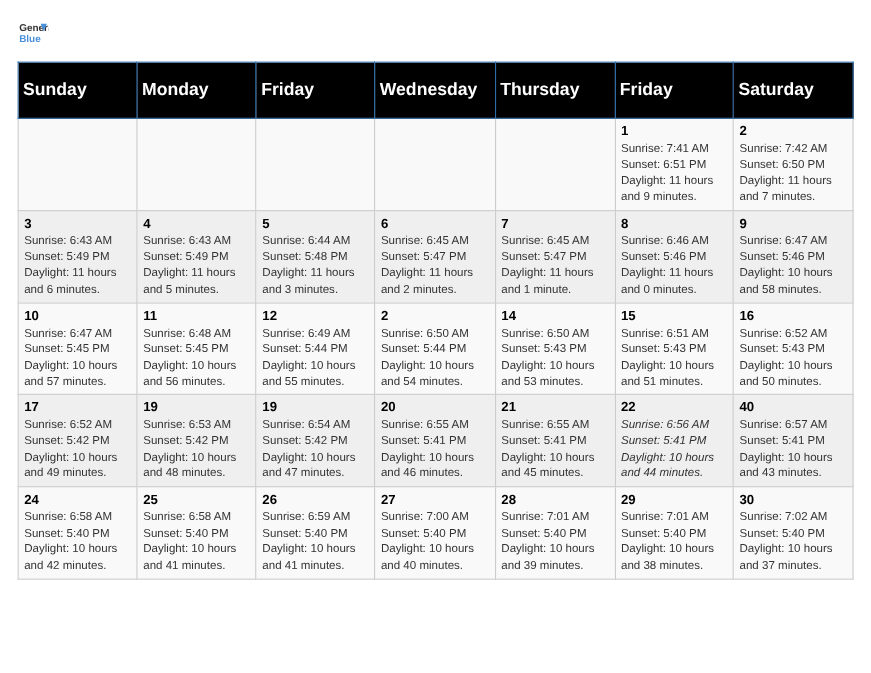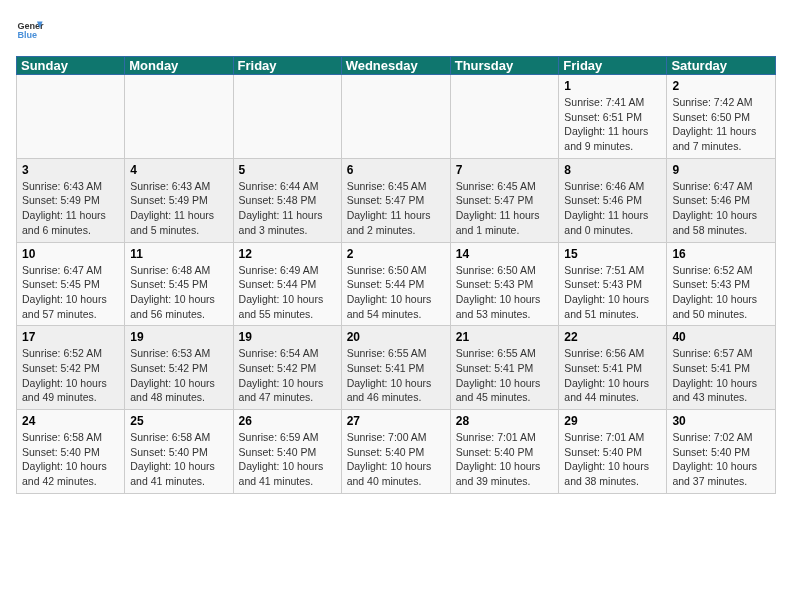--- a/index.html
+++ b/index.html
@@ -36,25 +36,25 @@
     .location {
       font-size: 14px;
       color: #555;
     }
     .calendar {
       width: 100%;
       border-collapse: collapse;
       font-size: 11px;
     }
     .calendar thead tr th {
-      background: #0f766e;
+      background: #000000;
       color: #fff;
-      padding: 1px 4px;
+      padding: 16px 4px;
       text-align: left;
-      font-size: 13px;
+      font-size: 16px;
       font-weight: bold;
       border: 1px solid #2e6aa5;
     }
     .calendar tbody tr td {
       border: 1px solid #ccc;
       vertical-align: top;
       padding: 4px 5px;
       min-height: 80px;
       width: 110px;
       background: #fff;
@@ -199,21 +199,21 @@
 Daylight: 10 hours and 54 minutes.</div>
         </td>
         <td>
           <span class="day-num">14</span>
           <div class="day-info" style="white-space: pre-line;">Sunrise: 6:50 AM
 Sunset: 5:43 PM
 Daylight: 10 hours and 53 minutes.</div>
         </td>
         <td>
           <span class="day-num">15</span>
-          <div class="day-info" style="white-space: pre-line;">Sunrise: 7:51 AM
+          <div class="day-info" style="white-space: pre-line;">Sunrise: 6:51 AM
 Sunset: 5:43 PM
 Daylight: 10 hours and 51 minutes.</div>
         </td>
         <td>
           <span class="day-num">16</span>
           <div class="day-info" style="white-space: pre-line;">Sunrise: 6:52 AM
 Sunset: 5:43 PM
 Daylight: 10 hours and 50 minutes.</div>
         </td>
       </tr>
@@ -243,21 +243,21 @@
 Daylight: 10 hours and 46 minutes.</div>
         </td>
         <td>
           <span class="day-num">21</span>
           <div class="day-info" style="white-space: pre-line;">Sunrise: 6:55 AM
 Sunset: 5:41 PM
 Daylight: 10 hours and 45 minutes.</div>
         </td>
         <td>
           <span class="day-num">22</span>
-          <div class="day-info" style="white-space: pre-line;">Sunrise: 6:56 AM
+          <div class="day-info" style="white-space: pre-line; font-style: italic;">Sunrise: 6:56 AM
 Sunset: 5:41 PM
 Daylight: 10 hours and 44 minutes.</div>
         </td>
         <td>
           <span class="day-num">40</span>
           <div class="day-info" style="white-space: pre-line;">Sunrise: 6:57 AM
 Sunset: 5:41 PM
 Daylight: 10 hours and 43 minutes.</div>
         </td>
       </tr>

